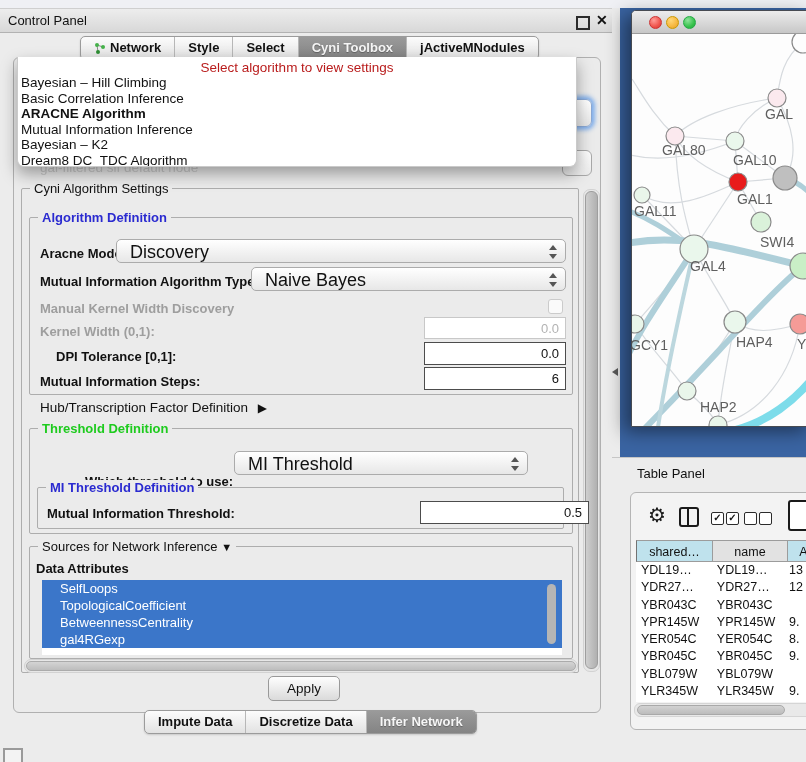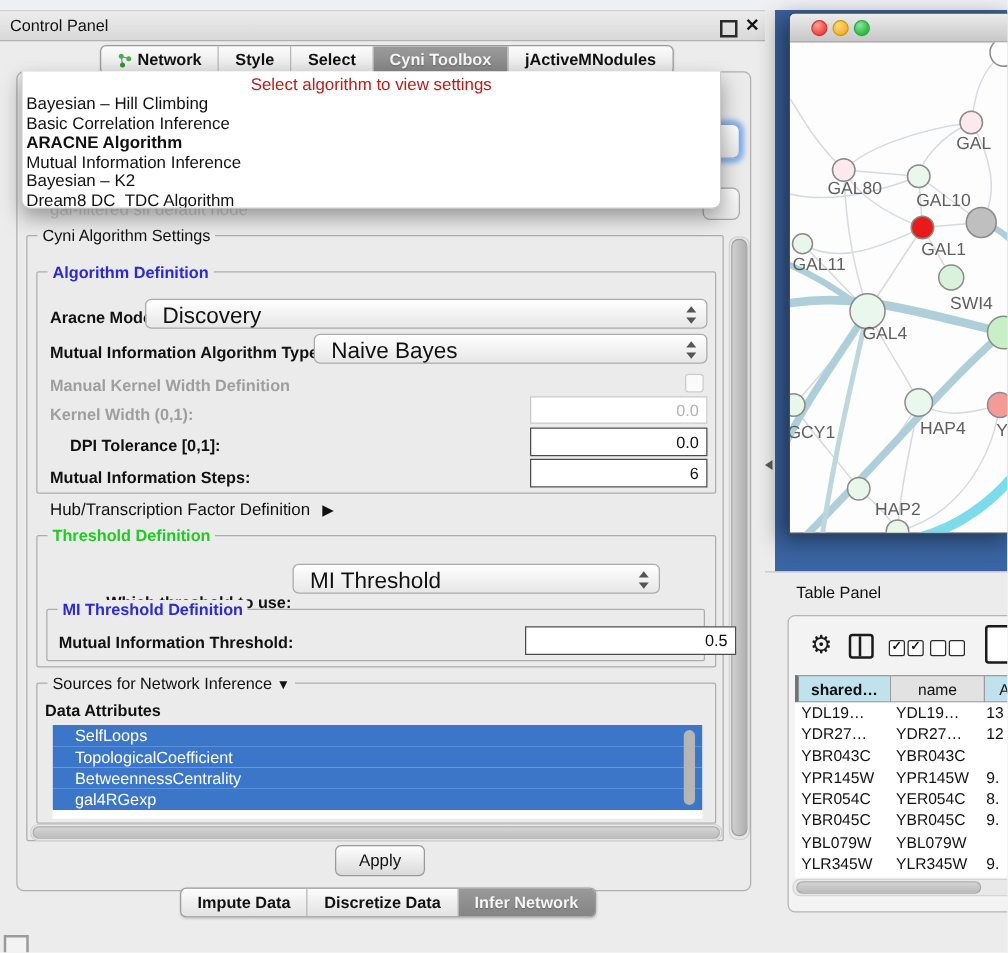--- a/index.html
+++ b/index.html
@@ -29,21 +29,21 @@
   .popup-item{height:15.6px;line-height:15.6px;font-size:13.5px;padding-left:3px;white-space:nowrap;}
   .attr-item{height:17px;line-height:17px;font-size:13px;color:#fff;background:#3b76c9;padding-left:18px;}
   .sb-track{position:absolute;background:#e7e7e7;border:1px solid #d2d2d2;border-radius:7px;}
   .sb-thumb{position:absolute;background:linear-gradient(90deg,#cfcfcf,#b0b0b0);border:1px solid #9e9e9e;border-radius:6px;}
   .trow{display:flex;height:17.3px;line-height:17.3px;font-size:12.5px;white-space:nowrap;}
   .tcell1{width:80px;padding-left:5px;overflow:hidden;}
   .tcell2{width:75px;padding-left:2px;overflow:hidden;}
   .tcell3{width:27px;padding-left:3px;overflow:hidden;}
   .hcell{height:22px;line-height:22px;font-size:12.5px;text-align:center;border:1px solid #9c9c9c;
          box-sizing:border-box;border-left:none;overflow:hidden;}
-  .hcell:first-child{border-left:3px solid #737373;font-weight:bold;}
+  .hcell:first-child{border-left:1px solid #737373;}
   .cb{position:absolute;width:11px;height:11px;border:1.5px solid #2b2b2b;border-radius:2px;
       font-size:10px;line-height:10px;text-align:center;font-weight:bold;background:#fff;}
   .light{position:absolute;top:5px;width:13px;height:13px;border-radius:50%;}
 </style>
 </head>
 <body>
 
 <div id="root">
 
   <div class="abs" style="left:0;top:0;width:806px;height:8px;background:#eff0f4;"></div>
@@ -116,21 +116,21 @@
     <span>Discovery</span>
     <span class="spin"></span>
   </div>
 
   <span class="lbl" style="left:40px;top:274px;">Mutual Information Algorithm Type:</span>
   <div class="combo" style="left:251px;top:267px;width:315px;">
     <span>Naive Bayes</span>
     <span class="spin"></span>
   </div>
 
-  <span class="lbl dis" style="left:40px;top:301px;">Manual Kernel Width Definition</span>
+  <span class="lbl dis" style="left:40px;top:301px;">Manual Kernel Width Discovery</span>
   <div class="abs" style="left:548px;top:299px;width:13px;height:13px;border:1px solid #cbcbcb;border-radius:3px;background:#fafafa;"></div>
 
   <span class="lbl dis" style="left:40px;top:324px;">Kernel Width (0,1):</span>
   <div class="num" style="left:424px;top:317px;width:142px;height:22px;border:1px solid #c8c8c8;color:#b3b3b3;">0.0</div>
 
   <span class="lbl" style="left:56px;top:349px;">DPI Tolerance [0,1]:</span>
   <div class="num" style="left:424px;top:342px;width:142px;height:23px;border:1.5px solid #4c4c4c;">0.0</div>
 
   <span class="lbl" style="left:40px;top:374px;">Mutual Information Steps:</span>
   <div class="num" style="left:424px;top:367px;width:142px;height:23px;border:1.5px solid #4c4c4c;">6</div>

